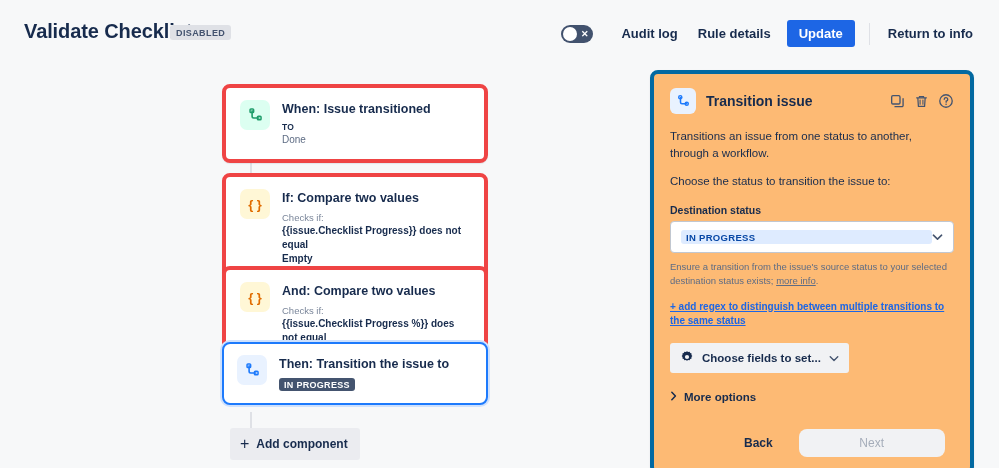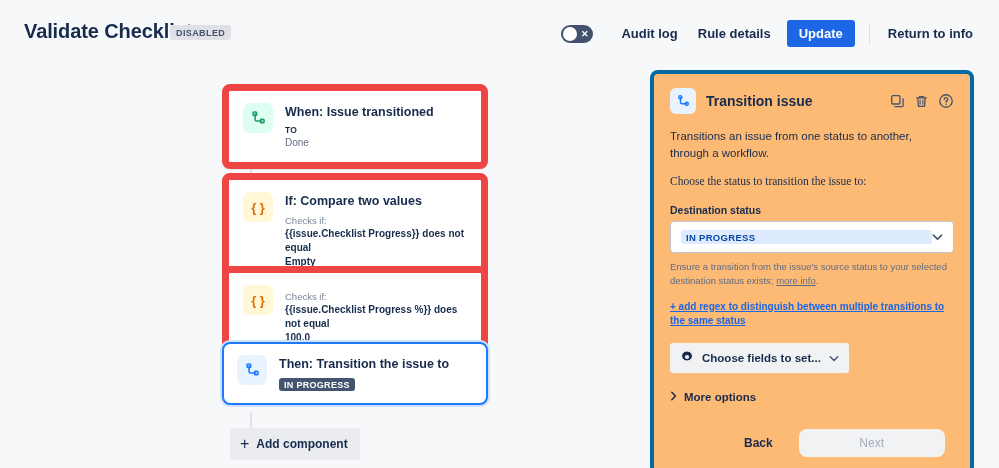--- a/index.html
+++ b/index.html
@@ -74,21 +74,21 @@
 
   .connector {
     position: absolute; left: 28px; width: 2px;
     background: #dfe1e6;
   }
 
   .node {
     position: absolute; left: 0;
     width: 266px;
     background: #ffffff;
-    border: 7px solid #ef4444;
+    border: 4px solid #ef4444;
     border-radius: 8px;
     box-shadow: 0 1px 1px rgba(9,30,66,0.08);
     display: flex; align-items: flex-start;
     padding: 12px 14px;
     cursor: pointer;
   }
   .node.selected {
     border: 2px solid #1d7afc;
     box-shadow: 0 0 0 2px #cfe1fd;
     padding: 11px 13px;
@@ -153,21 +153,20 @@
   .panel-actions { display: flex; align-items: center; gap: 9px; }
   .panel-actions .act { cursor: pointer; display: flex; }
 
   .panel-desc {
     font-size: 11.5px; color: #172b4d; line-height: 1.45;
     margin-top: 14px;
   }
   .panel-prompt {
     font-size: 11.5px; color: #172b4d; line-height: 1.45;
     margin-top: 12px;
-    font-family: Liberation Serif, serif;
   }
   .field-label {
     font-size: 10.5px; font-weight: 700; color: #172b4d;
     margin-top: 14px; margin-bottom: 5px;
   }
   .select {
     width: 100%; height: 32px;
     border: 1px solid #c1c7d0; border-radius: 4px;
     background: #ffffff;
     display: flex; align-items: center;
@@ -271,20 +270,21 @@
         <div class="node-title">If: Compare two values</div>
         <div class="node-sub-label">Checks if:</div>
         <div class="node-sub-strong">{{issue.Checklist Progress}} does not equal</div>
         <div class="node-sub-strong">Empty</div>
       </div>
     </div>
 
     <div class="node" style="top:204px;">
       <div class="node-icon icon-yellow">{ }</div>
       <div class="node-body">
+        <div class="node-title">And: Compare two values</div>
         <div class="node-sub-label">Checks if:</div>
         <div class="node-sub-strong">{{issue.Checklist Progress %}} does not equal</div>
         <div class="node-sub-strong">100.0</div>
       </div>
     </div>
 
     <div class="node selected" style="top:280px;">
       <div class="node-icon icon-blue">
         <svg width="17" height="17" viewBox="0 0 20 20">
           <path d="M6 4.5 V11 a2 2 0 0 0 2 2 H14" fill="none" stroke="#1d7afc" stroke-width="1.9" stroke-linecap="round"></path>

